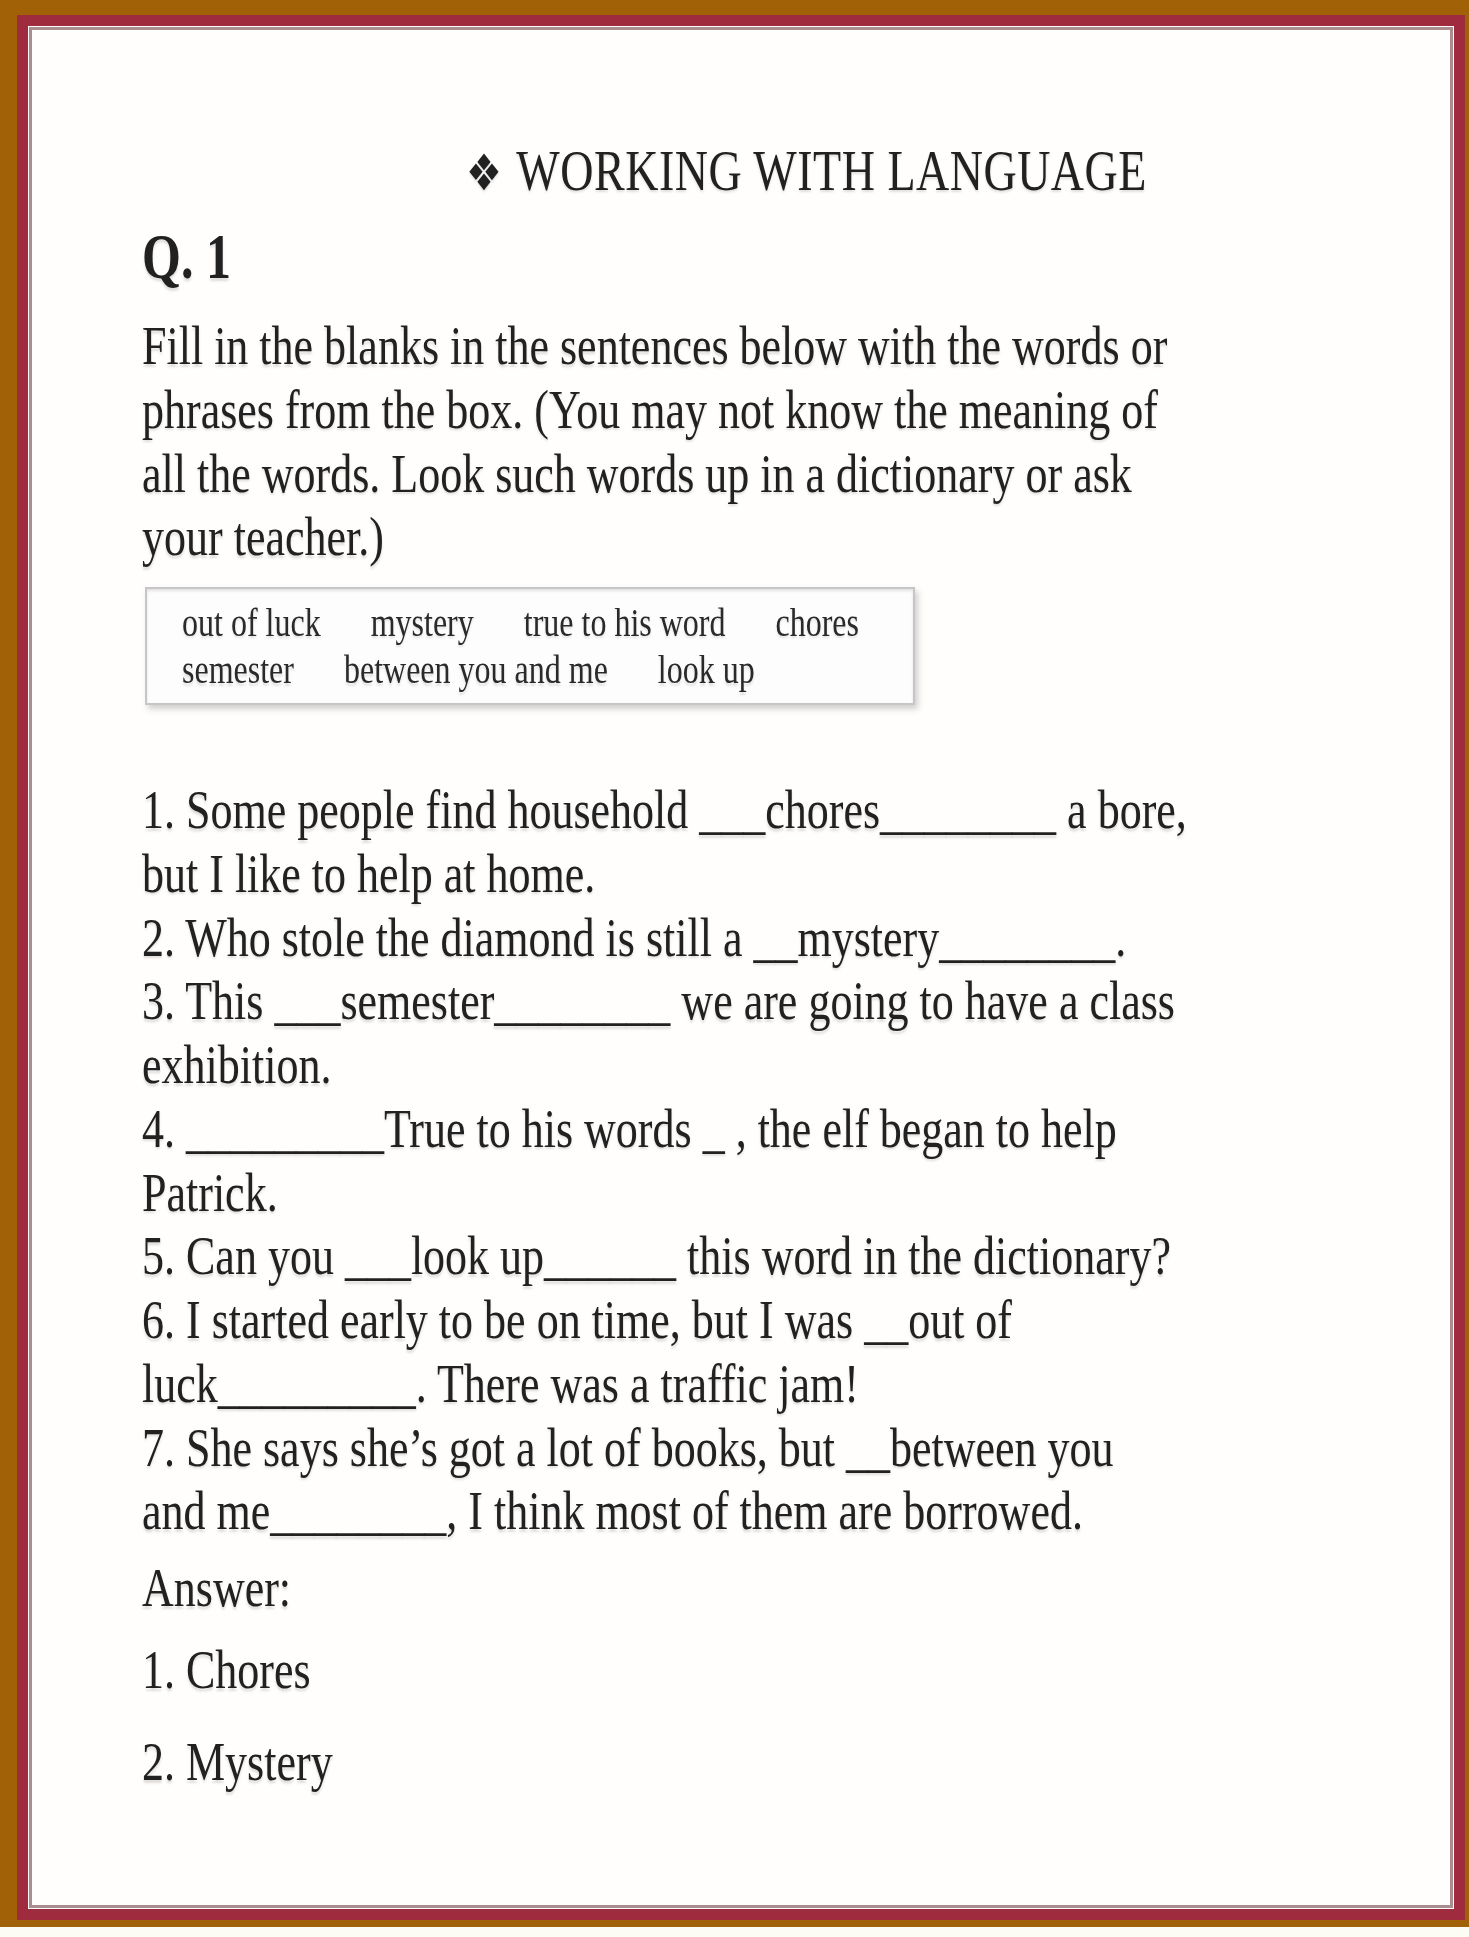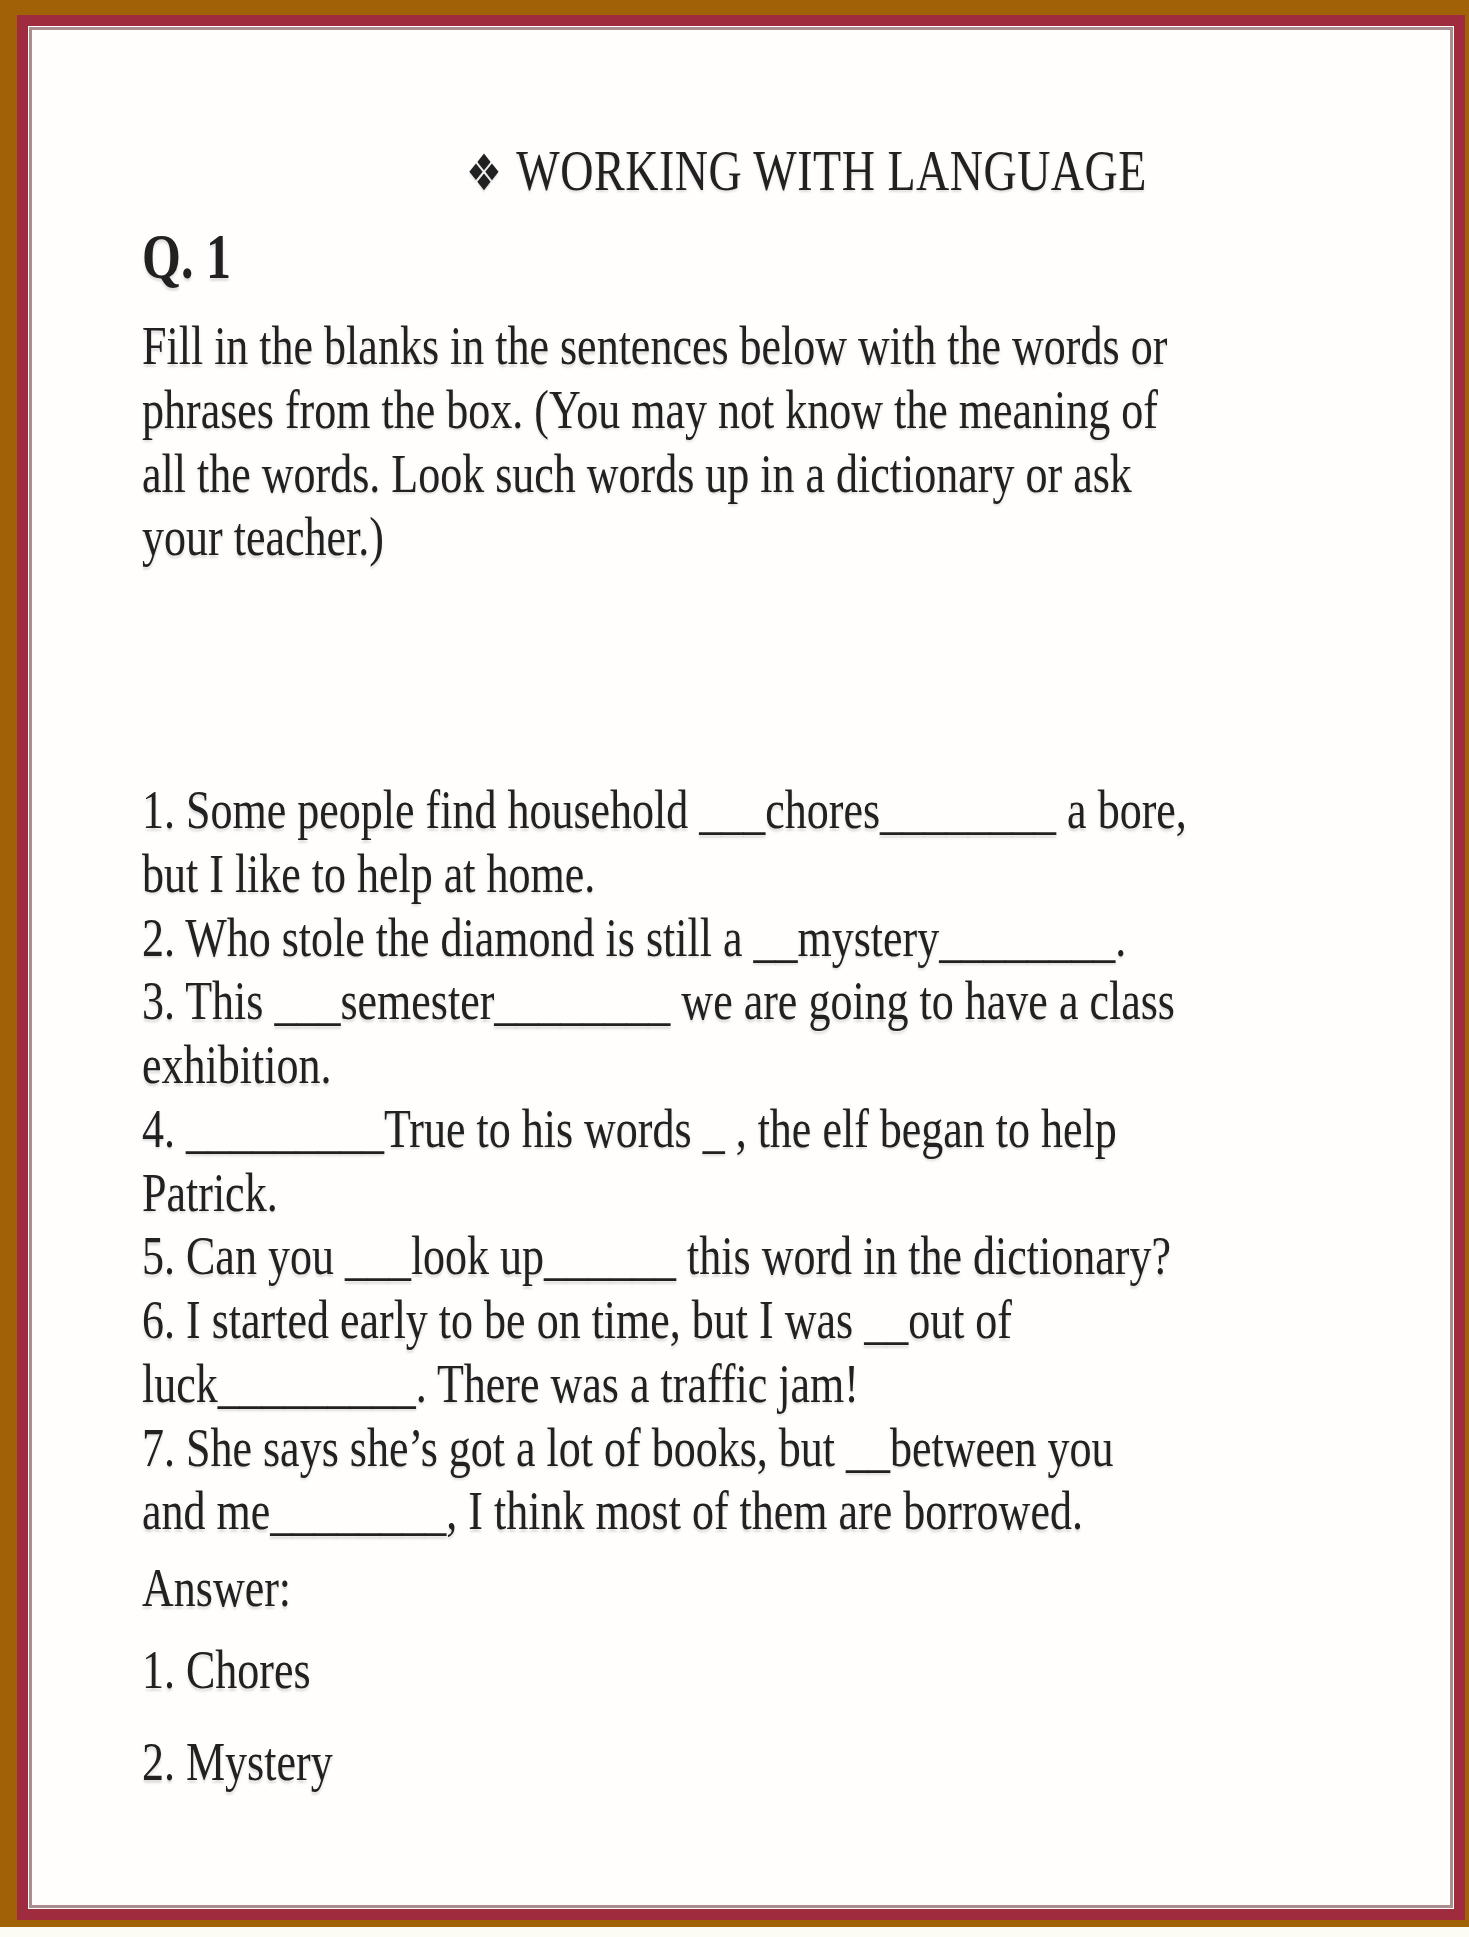--- a/index.html
+++ b/index.html
@@ -104,20 +104,35 @@
 
   <div class="tblock qlabel">Q. 1</div>
 
   <div class="tblock instructions">
     <div>Fill in the blanks in the sentences below with the words or</div>
     <div>phrases from the box. (You may not know the meaning of</div>
     <div>all the words. Look such words up in a dictionary or ask</div>
     <div>your teacher.)</div>
   </div>
 
+  <div class="word-box">
+    <div class="word-box-text">
+      <div>
+        <span class="term">out of luck</span>
+        <span class="term">mystery</span>
+        <span class="term">true to his word</span>
+        <span class="term">chores</span>
+      </div>
+      <div>
+        <span class="term">semester</span>
+        <span class="term">between you and me</span>
+        <span class="term">look up</span>
+      </div>
+    </div>
+  </div>
 
   <div class="tblock exercise">
     <div>1. Some people find household ___chores________ a bore,</div>
     <div>but I like to help at home.</div>
     <div>2. Who stole the diamond is still a __mystery________.</div>
     <div>3. This ___semester________ we are going to have a class</div>
     <div>exhibition.</div>
     <div>4. _________True to his words _ , the elf began to help</div>
     <div>Patrick.</div>
     <div>5. Can you ___look up______ this word in the dictionary?</div>

